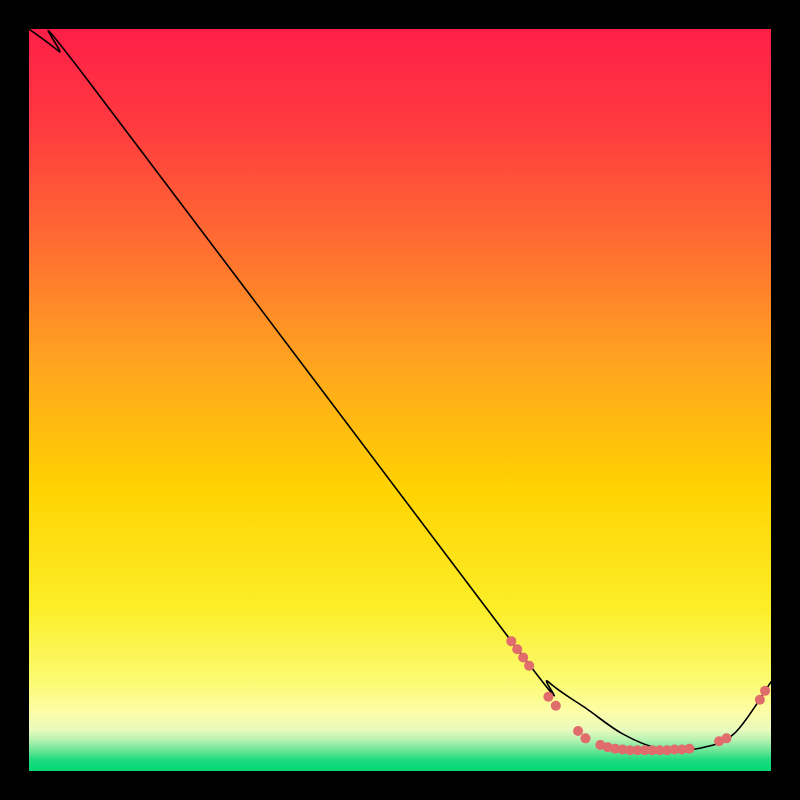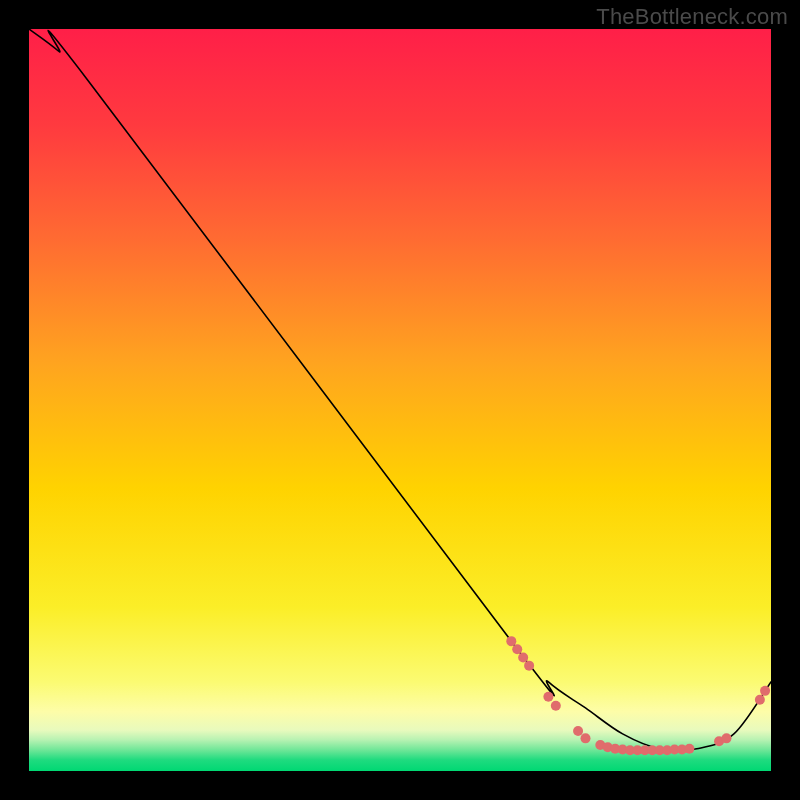--- a/index.html
+++ b/index.html
@@ -35,21 +35,20 @@
     height: 742px;
   }
   .plot svg {
     display: block;
   }
 </style>
 </head>
 <body>
 
 <div class="frame">
-  <div class="watermark">TheBottleneck.com</div>
 
   <div class="plot">
     <svg id="chart-svg" width="742" height="742" viewBox="0 0 742 742">
       <defs>
 
         <linearGradient id="bg-grad" x1="0" y1="0" x2="0" y2="1">
           <stop offset="0.00" stop-color="#FF1F48"></stop>
           <stop offset="0.13" stop-color="#FF3A3F"></stop>
           <stop offset="0.28" stop-color="#FF6A32"></stop>
           <stop offset="0.45" stop-color="#FFA41F"></stop>

